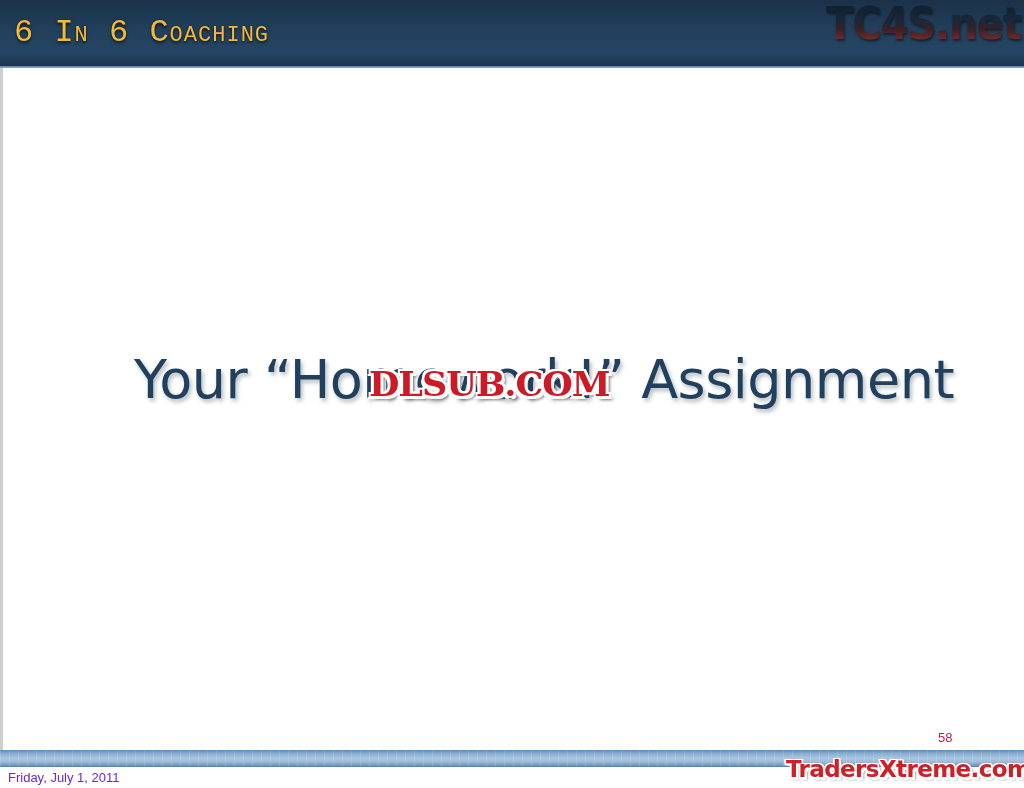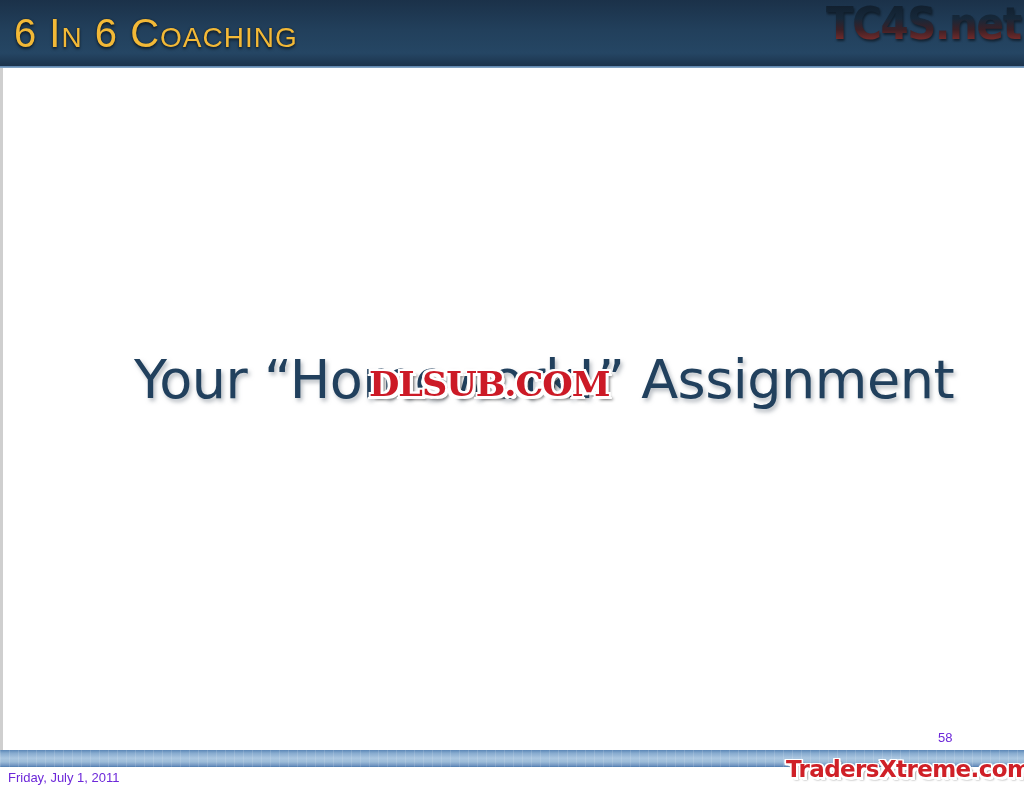--- a/index.html
+++ b/index.html
@@ -41,22 +41,22 @@
     right: 0;
     bottom: 0;
     height: 2px;
     background: linear-gradient(to bottom, #5b87b5 0%, #9dbcd8 100%);
     opacity: .9;
   }
   .header-title {
     position: absolute;
     left: 14px;
     top: 2px;
-    font-family: Liberation Sans, sans-serif;
-    font-size: 40px;
+    font-family: Liberation Mono, monospace;
+    font-size: 32px;
     font-variant: small-caps;
     letter-spacing: 1px;
     color: #f3b937;
     text-shadow: 0 2px 3px rgba(0,0,0,.55), 0 0 2px rgba(0,0,0,.35);
     white-space: nowrap;
     line-height: 62px;
   }
 
   
   .brand-tc4s {
@@ -151,21 +151,21 @@
 
   
   .page-number {
     position: absolute;
     left: 938px;
     top: 730px;
     width: 40px;
     text-align: left;
     font-family: "Liberation Sans", sans-serif;
     font-size: 13px;
-    color: #6d28d9;
+    color: #be185d;
   }
 
   
   .footer-bar {
     position: absolute;
     left: 0;
     top: 750px;
     width: 1024px;
     height: 17px;
     background: linear-gradient(to bottom,

